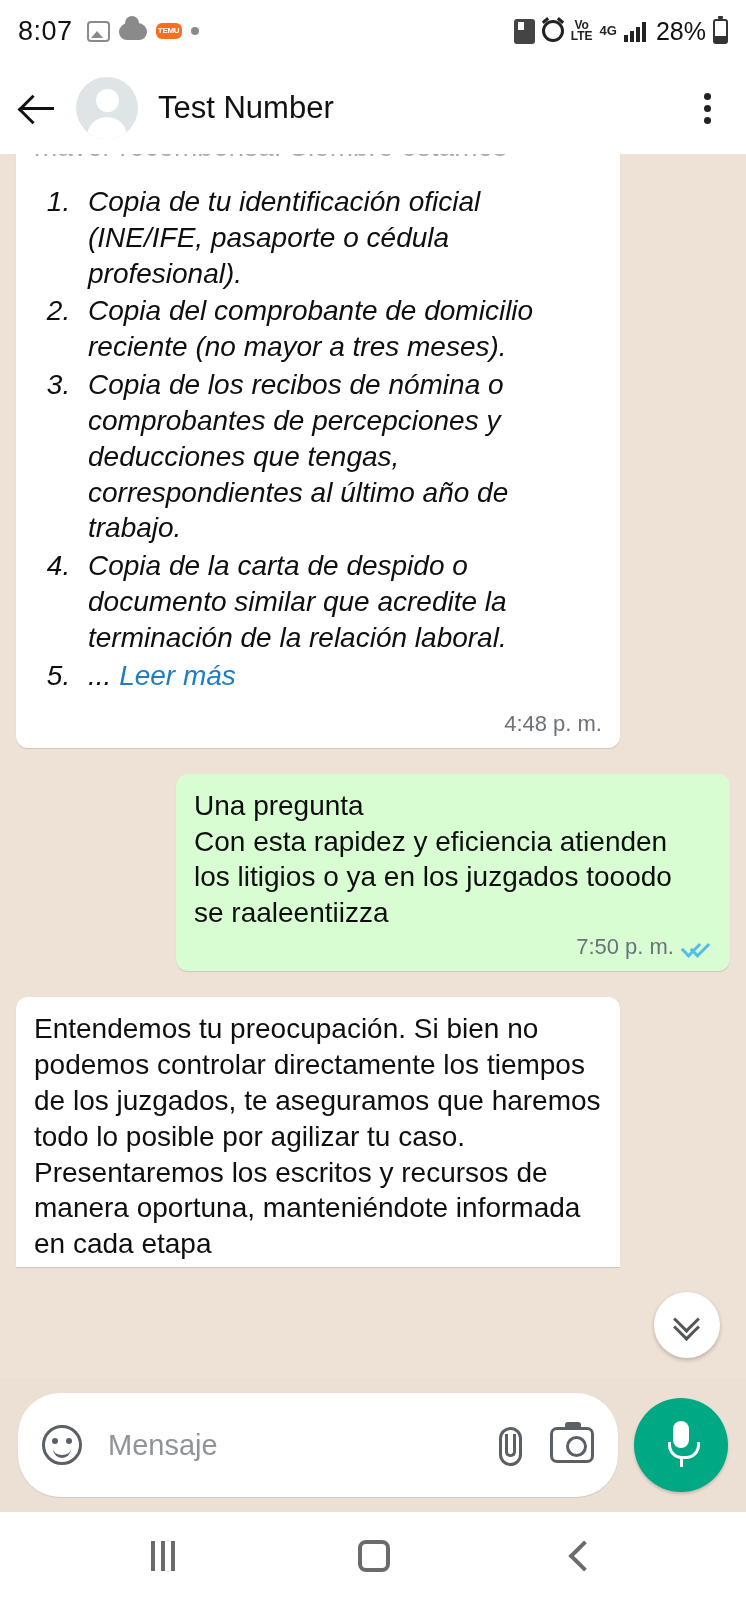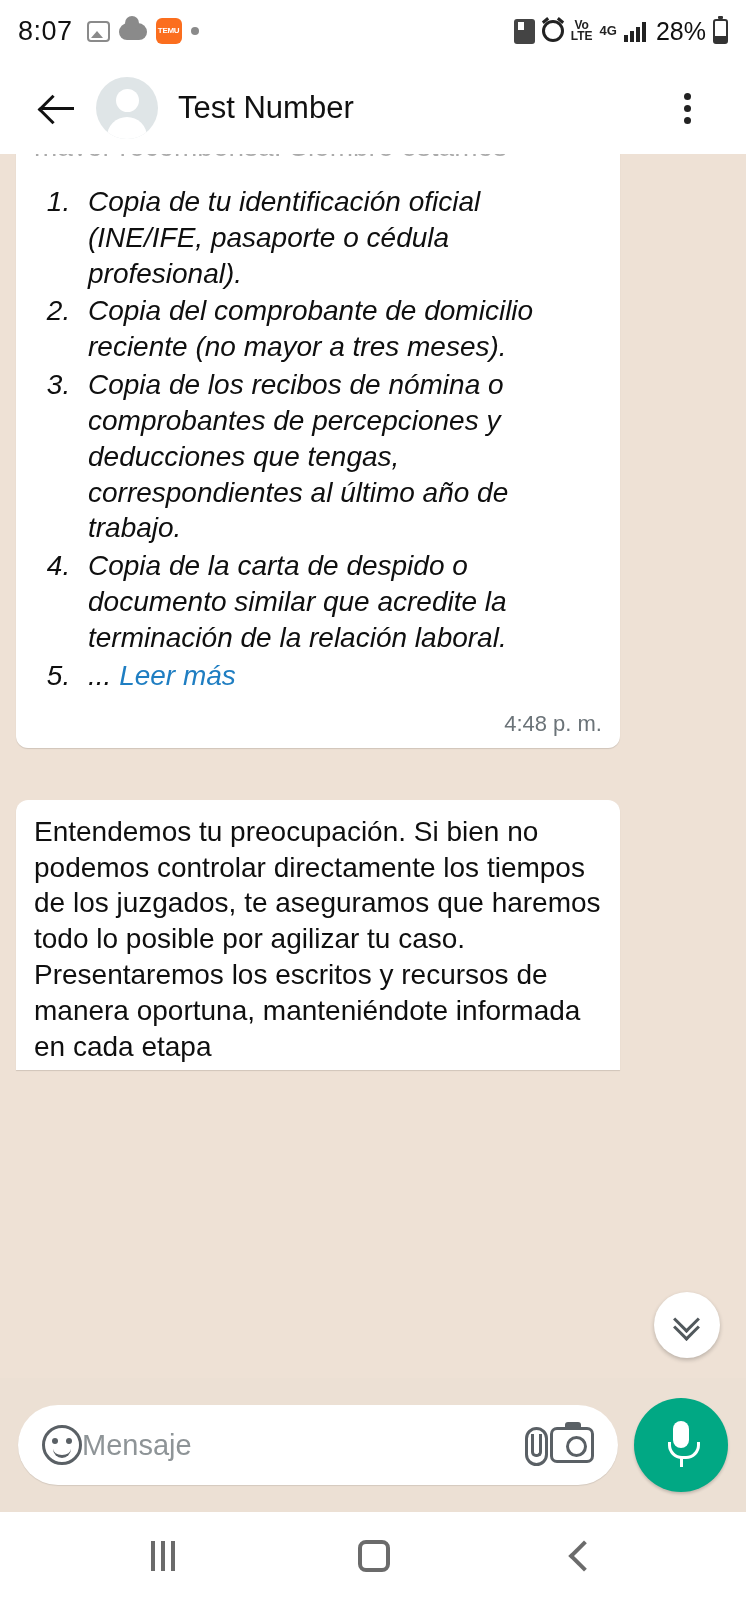--- a/index.html
+++ b/index.html
@@ -77,21 +77,21 @@
   }
   .ic-cloud::before {
     content: "";
     position: absolute;
     width: 14px; height: 14px;
     background: #8a8a8a;
     border-radius: 50%;
     top: -7px; left: 6px;
   }
   .ic-temu {
-    width: 26px; height: 26px;
+    width: 26px; height: 16px;
     background: #fb6e1e;
     border-radius: 6px;
     color: #fff;
     font-size: 8px;
     font-weight: bold;
     display: flex;
     align-items: center;
     justify-content: center;
     text-align: center;
     line-height: 8px;
@@ -174,21 +174,21 @@
     background: #333;
     border-radius: 1px;
   }
 
   
   .appbar {
     height: 92px;
     background: #ffffff;
     display: flex;
     align-items: center;
-    padding: 0 36px;
+    padding: 0 16px;
     flex: none;
   }
   .back-arrow {
     width: 44px; height: 44px;
     position: relative;
     flex: none;
     cursor: pointer;
   }
   .back-arrow::before {
     content: "";
@@ -391,27 +391,27 @@
     flex: none;
     height: 134px;
     background: #ece0d4;
     display: flex;
     align-items: center;
     padding: 0 18px;
     gap: 16px;
   }
   .input-pill {
     flex: 1;
-    height: 80px;
+    height: 104px;
     background: #ffffff;
     border-radius: 42px;
     display: flex;
     align-items: center;
     padding: 0 24px;
-    gap: 0;
+    gap: 26px;
     box-shadow: 0 1px 1px rgba(0,0,0,.1);
   }
   .emoji-ic {
     width: 40px; height: 40px;
     border: 3px solid #5a6065;
     border-radius: 50%;
     position: relative;
     flex: none;
   }
   .emoji-ic::before {
@@ -612,20 +612,28 @@
             <span class="read-more">Leer más</span>
           </li>
         </ol>
         <div class="meta">
           <span>4:48 p. m.</span>
         </div>
       </div>
 
       <div class="spacer-sm"></div>
 
+      <div class="bubble out">
+        <div style="white-space:pre-line; padding-right:10px;">Una pregunta
+Con esta rapidez y eficiencia atienden los litigios o ya en los juzgados tooodo se raaleentiizza</div>
+        <div class="meta">
+          <span>7:50 p. m.</span>
+          <span class="ticks"></span>
+        </div>
+      </div>
 
       <div class="spacer-sm"></div>
 
       <div class="bubble in msg-clipped-bottom">
         <div>Entendemos tu preocupación. Si bien no podemos controlar directamente los tiempos de los juzgados, te aseguramos que haremos todo lo posible por agilizar tu caso. Presentaremos los escritos y recursos de manera oportuna, manteniéndote informada en cada etapa</div>
       </div>
 
     </div>
 
     <div class="scroll-fab">

